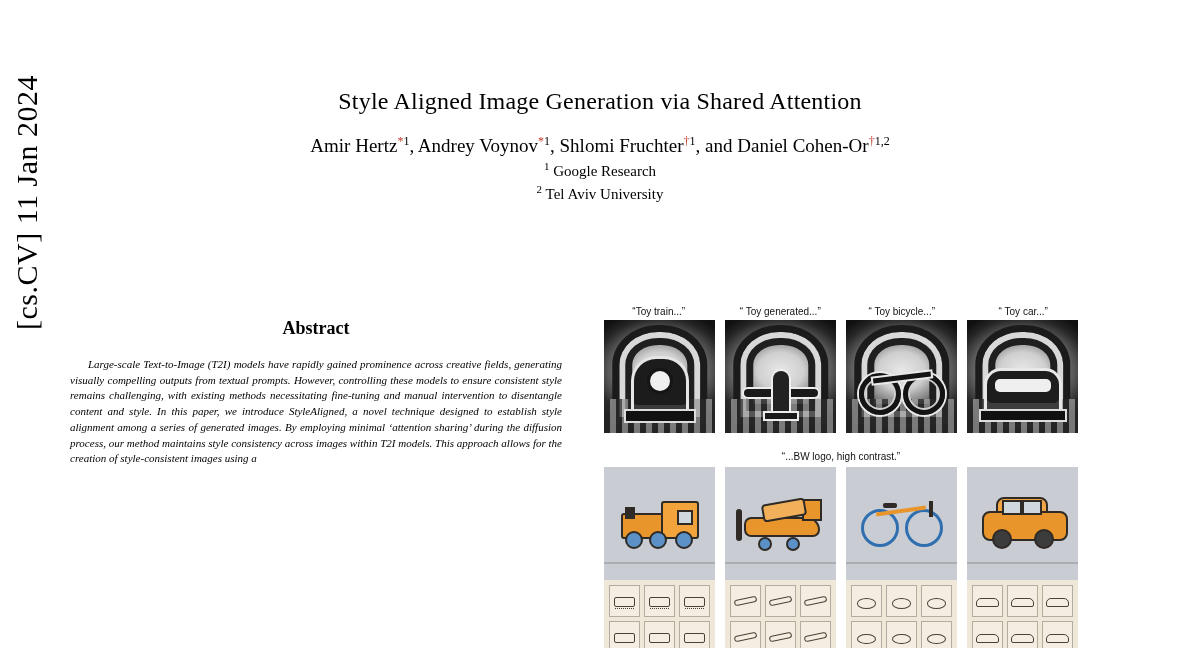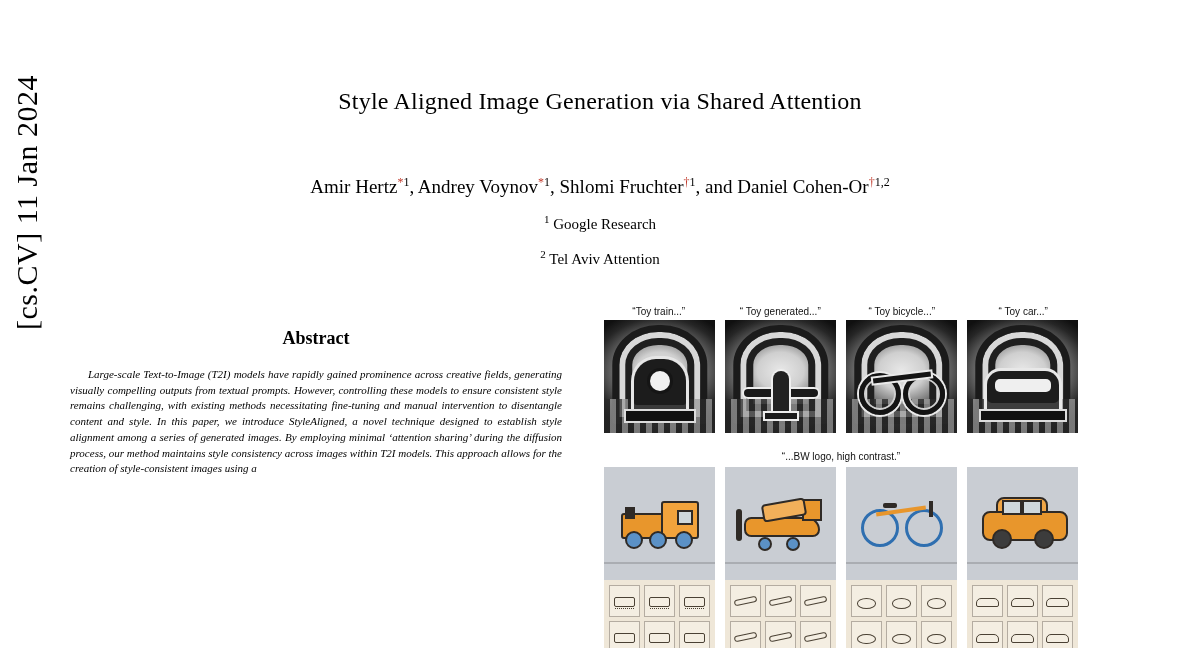--- a/index.html
+++ b/index.html
@@ -37,44 +37,44 @@
     top: 88px;
     width: 960px;
     text-align: center;
   }
   #paper-title {
     font-size: 24px;
     font-weight: normal;
     letter-spacing: 0.2px;
   }
   #authors {
-    margin-top: 60px;
+    margin-top: 19px;
     font-size: 19px;
   }
   #authors .sup {
     font-size: 12px;
     vertical-align: super;
   }
   .mark {
     color: #c0392b;
   }
   .affil {
     font-size: 15px;
-    margin-top: 15px;
+    margin-top: 3px;
   }
   .affil .sup {
     font-size: 11px;
     vertical-align: super;
   }
 
   
   #abstract-col {
     position: absolute;
     left: 70px;
-    top: 328px;
+    top: 318px;
     width: 492px;
   }
   #abstract-heading {
     text-align: center;
     font-size: 18px;
     font-weight: bold;
     margin-bottom: 18px;
   }
   #abstract-body {
     font-size: 11px;
@@ -411,21 +411,21 @@
   <div id="authors">
     <span>Amir Hertz</span><span class="sup mark">*</span><span class="sup">1</span><span>, </span><span>Andrey Voynov</span><span class="sup mark">*</span><span class="sup">1</span><span>, </span><span>Shlomi Fruchter</span><span class="sup mark">†</span><span class="sup">1</span><span>, and </span><span>Daniel Cohen-Or</span><span class="sup mark">†</span><span class="sup">1,2</span>
   </div>
 
   <div class="affil">
     <span class="sup">1</span>
     <span>Google Research</span>
   </div>
   <div class="affil">
     <span class="sup">2</span>
-    <span>Tel Aviv Attention</span>
+    <span>Tel Aviv University</span>
   </div>
 </div>
 
 <div id="abstract-col">
   <div id="abstract-heading">Abstract</div>
   <div id="abstract-body">Large-scale Text-to-Image (T2I) models have rapidly gained prominence across creative fields, generating visually compelling outputs from textual prompts. However, controlling these models to ensure consistent style remains challenging, with existing methods necessitating fine-tuning and manual intervention to disentangle content and style. In this paper, we introduce StyleAligned, a novel technique designed to establish style alignment among a series of generated images. By employing minimal ‘attention sharing’ during the diffusion process, our method maintains style consistency across images within T2I models. This approach allows for the creation of style-consistent images using a</div>
 </div>
 
 <div id="figure">
 

